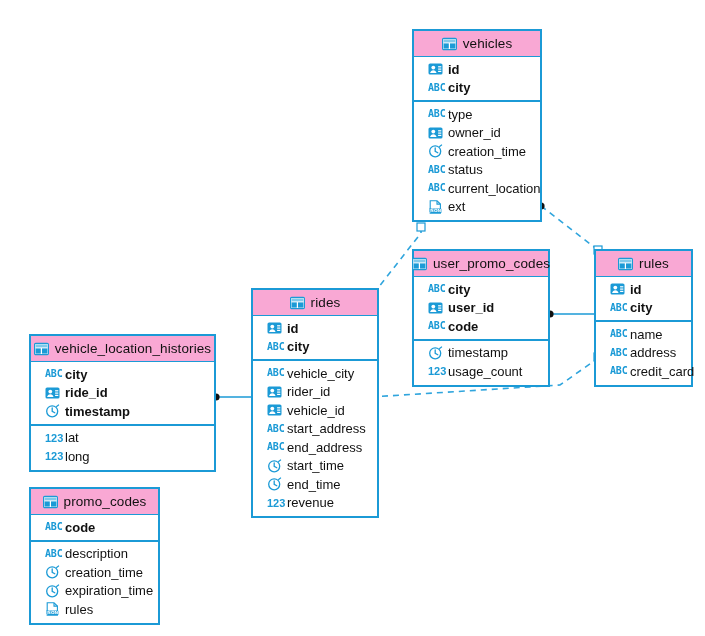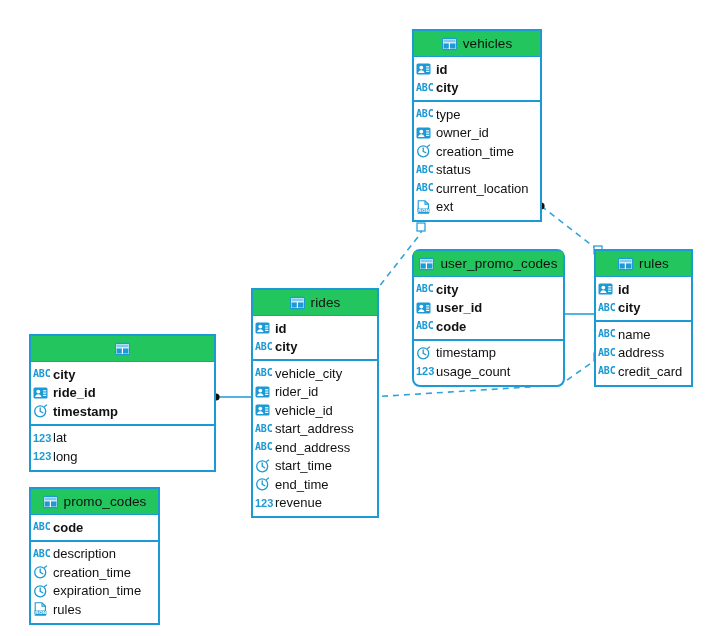--- a/index.html
+++ b/index.html
@@ -15,33 +15,33 @@
     position:absolute;
     background:#ffffff;
     border:2px solid #1b9ad6;
     box-sizing:border-box;
     z-index:2;
   }
   .tbl-header{
     height:25px;
     border-bottom:1px solid #1b9ad6;
     display:flex;align-items:center;justify-content:center;gap:6px;
-    background:#22c55e;
+    background:#f9a8d4;
   }
   .tbl-title{
     font-size:13.5px;color:#111111;letter-spacing:0.1px;white-space:nowrap;
   }
   .key-section{
     border-bottom:2px solid #1b9ad6;
     padding:3px 0 3px 0;
   }
   .field-section{padding:3px 0 4px 0;}
   .field-row{
     display:flex;align-items:center;gap:5px;
-    height:18.5px;padding-left:2px;
+    height:18.5px;padding-left:14px;
     white-space:nowrap;
   }
   .field-name{font-size:13px;color:#111111;}
   .field-row.pk .field-name{font-weight:bold;}
 
   
   .ico{width:15px;height:14px;display:inline-block;flex:0 0 15px;position:relative;}
   .ico svg{display:block;}
 
   .ico-abc{
@@ -164,21 +164,21 @@
                 <path d="M2.2 0.8 H9.0 L12.4 4.1 V13.2 H2.2 Z" fill="#ffffff" stroke="#1b9ad6" stroke-width="1.1"></path>
                 <path d="M9.0 0.9 V4.1 H12.3" fill="none" stroke="#1b9ad6" stroke-width="1.1"></path>
                 <rect x="1.0" y="8.4" width="12.4" height="4.6" rx="0.6" fill="#1b9ad6"></rect>
                 <text x="7.2" y="12.1" font-family="DejaVu Sans, sans-serif" font-size="4.3" font-weight="bold" fill="#ffffff" text-anchor="middle">JSON</text>
               </svg>
             </span>
             <span class="field-name">ext</span>
           </div>
         </div>
       </div>
-      <div class="table-box" style="left: 412px; top: 249px; width: 153px; border-radius: 8px;">
+      <div class="table-box" style="left: 412px; top: 249px; width: 138px;">
         <div class="tbl-header">
           <span class="ico">
             <svg width="15" height="14" viewBox="0 0 15 14">
               <rect x="0.6" y="1.4" width="13.8" height="11.2" rx="1.1" fill="#ffffff" stroke="#1b9ad6" stroke-width="1.2"></rect>
               <rect x="1.6" y="2.4" width="11.8" height="3.0" fill="#7fc9ea"></rect>
               <rect x="1.6" y="6.4" width="5.2" height="5.2" fill="#1b9ad6"></rect>
               <rect x="8.0" y="6.4" width="5.4" height="5.2" fill="#1b9ad6"></rect>
             </svg>
           </span>
           <span class="tbl-title">user_promo_codes</span>
@@ -368,20 +368,21 @@
       <div class="table-box" style="left: 29px; top: 334px; width: 187px;">
         <div class="tbl-header">
           <span class="ico">
             <svg width="15" height="14" viewBox="0 0 15 14">
               <rect x="0.6" y="1.4" width="13.8" height="11.2" rx="1.1" fill="#ffffff" stroke="#1b9ad6" stroke-width="1.2"></rect>
               <rect x="1.6" y="2.4" width="11.8" height="3.0" fill="#7fc9ea"></rect>
               <rect x="1.6" y="6.4" width="5.2" height="5.2" fill="#1b9ad6"></rect>
               <rect x="8.0" y="6.4" width="5.4" height="5.2" fill="#1b9ad6"></rect>
             </svg>
           </span>
+          <span class="tbl-title">vehicle_location_histories</span>
         </div>
         <div class="key-section">
           <div class="field-row pk">
             <span class="ico ico-abc">ABC</span>
             <span class="field-name">city</span>
           </div>
           <div class="field-row pk">
             <span class="ico">
               <svg width="15" height="14" viewBox="0 0 15 14">
                 <rect x="0.5" y="1.5" width="14" height="11" rx="1.6" fill="#1b9ad6"></rect>

